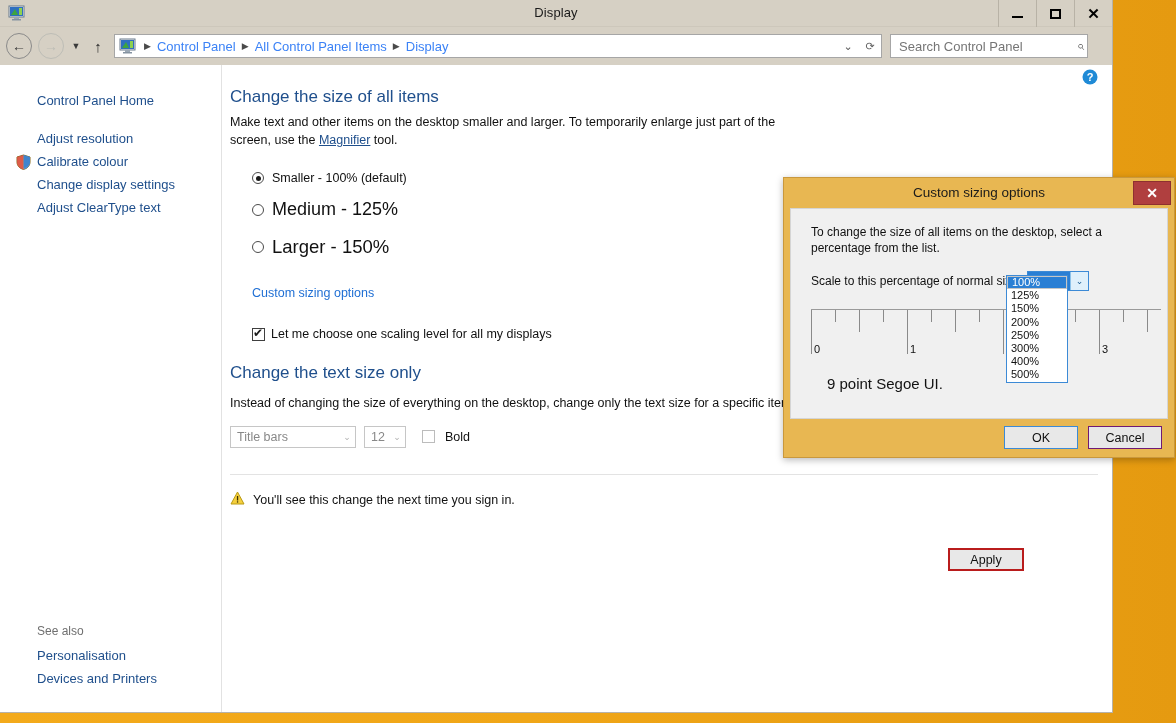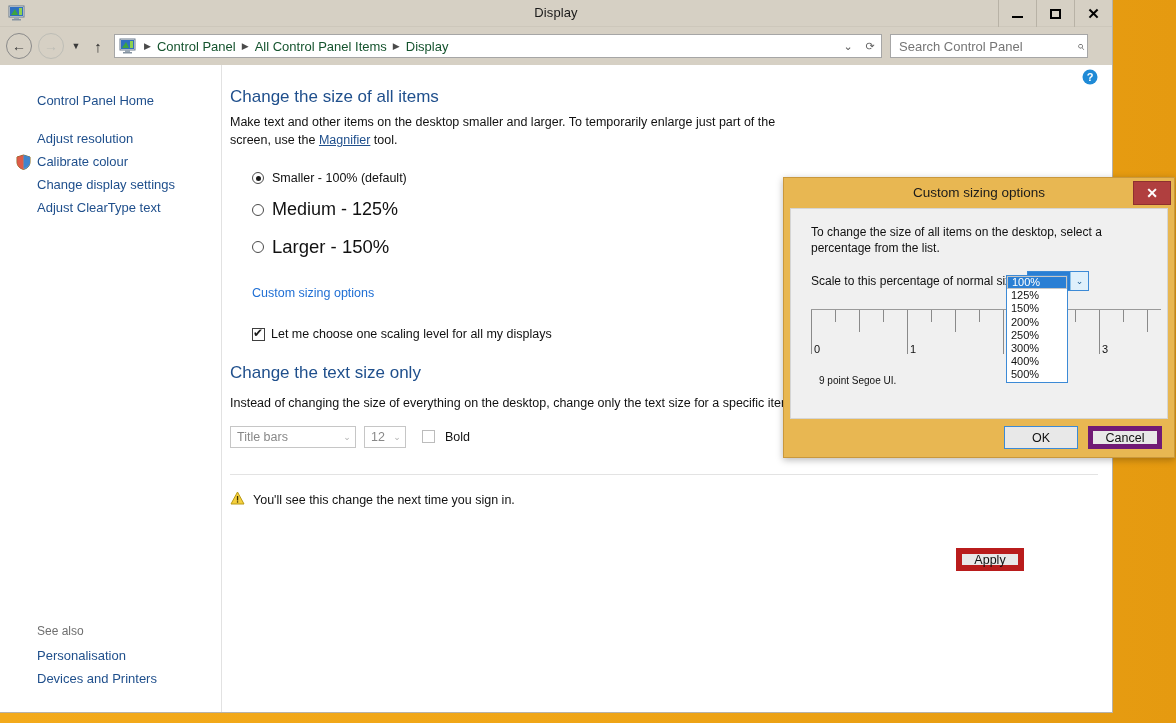--- a/index.html
+++ b/index.html
@@ -87,21 +87,21 @@
   }
   .addressbar {
     margin-left: 5px;
     height: 24px; width: 768px;
     background: #ffffff;
     border: 1px solid #a6a6a6;
     display: flex; align-items: center;
     font-size: 13px;
   }
   .addr-icon { width: 17px; height: 16px; margin: 0 4px 0 4px; }
-  .crumb { color: #14532d; padding: 0 2px; }
+  .crumb { color: #3b82f6; padding: 0 2px; }
   .crumb-sep { color: #4a4a4a; font-size: 9px; padding: 0 4px; }
   .addr-spacer { flex: 1; }
   .addr-btn {
     width: 22px; height: 22px;
     display: flex; align-items: center; justify-content: center;
     font-size: 11px; color: #5a5a5a;
   }
   .searchbox {
     margin-left: 8px;
     height: 24px; width: 198px;
@@ -257,23 +257,23 @@
     display: flex; align-items: flex-start;
     margin: 14px 0 0 8px;
   }
   .warn-icon { width: 15px; height: 14px; margin-top: 2px; flex: 0 0 15px; }
   .warn-text {
     font-size: 12.5px; color: #111;
     margin-left: 8px; line-height: 22px;
   }
   .apply-btn {
     position: absolute; right: 88px; top: 483px;
-    width: 68px; height: 23px;
+    width: 76px; height: 23px;
     background: #e8e8e8;
-    border: 6px solid #b91c1c;
+    border: 2px solid #b91c1c;
     font-size: 12.5px; color: #111;
     display: flex; align-items: center; justify-content: center;
     font-family: "Liberation Sans", sans-serif;
   }
 
   
   #dialog {
     position: absolute;
     left: 783px; top: 177px;
     width: 392px; height: 281px;
@@ -347,22 +347,22 @@
     width: 1px; background: #8a8a8a;
   }
   .ruler .tick.major { height: 44px; }
   .ruler .tick.minor { height: 12px; }
   .ruler .tick.mid   { height: 22px; }
   .ruler .num {
     position: absolute; top: 33px;
     font-size: 11px; color: #111;
   }
   .sample {
-    position: absolute; left: 28px; top: 166px;
-    font-size: 10px; color: #111;
+    position: absolute; left: 36px; top: 166px;
+    font-size: 15px; color: #111;
   }
 
   
   .droplist {
     position: absolute;
     left: 1006px; top: 275px;
     width: 62px;
     background: #fff;
     border: 1px solid #3c8ad6;
     z-index: 30;
@@ -375,21 +375,21 @@
   }
   .droplist div.sel { background: #2a7fd4; color: #fff; }
 
   .dlg-buttons {
     position: absolute; right: 12px; bottom: 8px;
     display: flex; gap: 10px;
   }
   .dlg-btn {
     width: 74px; height: 23px;
     background: #e8e8e8;
-    border: 5px solid #701a75;
+    border: 1px solid #701a75;
     font-size: 12.5px; color: #111;
     display: flex; align-items: center; justify-content: center;
     font-family: "Liberation Sans", sans-serif;
   }
   .dlg-btn.focus { border: 1px solid #3c8ad6; box-shadow: inset 0 0 0 1px #e8e8e8; }
 
   
   .preview {
     position: absolute;
     left: 585px; top: 174px;

